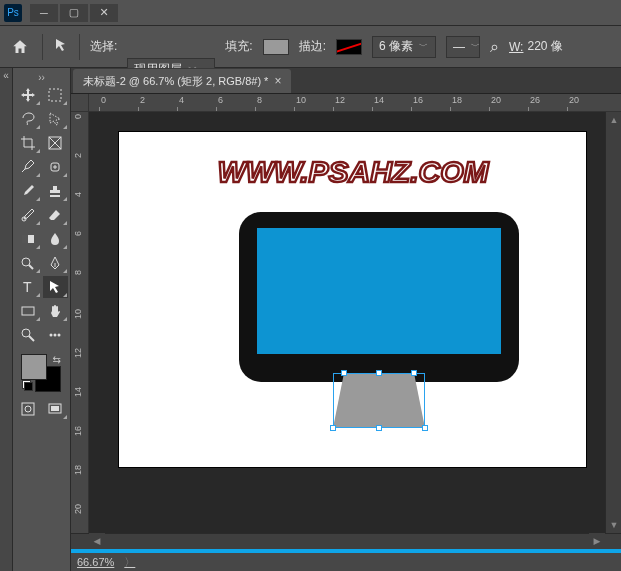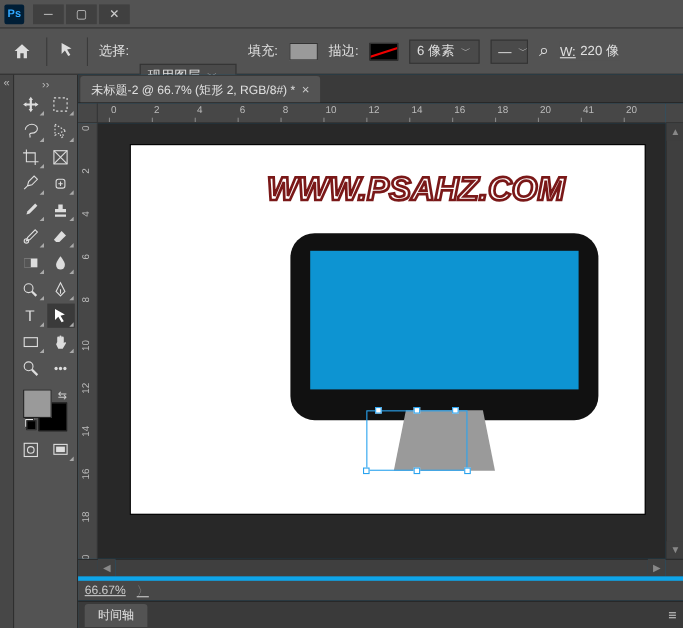--- a/index.html
+++ b/index.html
@@ -1,20 +1,20 @@
 <!DOCTYPE html>
 <html><head>
 <meta charset="utf-8">
 <style>
 * { margin: 0; padding: 0; box-sizing: border-box; font-family: "Microsoft YaHei", Tahoma, sans-serif; }
 body { background: #535353; width: 621px; height: 571px; overflow: hidden; color: #e0e0e0; font-size: 12px; user-select: none; }
 
 
 .titlebar { background: #535353; height: 26px; display: flex; align-items: center; padding: 0 4px; border-bottom: 1px solid #2a2a2a; }
-.ps-logo { width: 18px; height: 18px; background: #001e36; color: #31a8ff; font-weight: bold; font-size: 10px; display: flex; align-items: center; justify-content: center; border-radius: 2px; margin-right: 8px; }
+.ps-logo { width: 18px; height: 18px; background: #001e36; color: #31a8ff; font-weight: normal; font-size: 10px; display: flex; align-items: center; justify-content: center; border-radius: 2px; margin-right: 8px; }
 .menubar { display: flex; gap: 12px; flex: 1; }
 .menubar span { cursor: default; }
 .win-controls { display: flex; gap: 2px; }
 .win-btn { width: 28px; height: 18px; background: #404040; display: flex; align-items: center; justify-content: center; color: #ccc; font-size: 11px; }
 
 
 .options { background: #535353; height: 42px; display: flex; align-items: center; padding: 0 8px; gap: 10px; border-bottom: 1px solid #2a2a2a; }
 .home-icon { width: 24px; height: 24px; display:flex; align-items:center; justify-content:center; }
 .opt-sep { width:1px; height:26px; background:#3a3a3a; }
 .dropdown { background:#4a4a4a; border:1px solid #333; height:22px; display:flex; align-items:center; padding:0 6px; gap:6px; }
@@ -54,21 +54,21 @@
 .doc-row { display:flex; flex:1; }
 .ruler-top-wrap { display:flex; height:18px; }
 .ruler-top { flex:1; background:#474747; border-bottom:1px solid #333; position:relative; overflow:hidden; font-size:9px; color:#bbb; }
 .ruler-left { width:18px; background:#474747; border-right:1px solid #333; position:relative; overflow:hidden; }
 .ruler-tick { position:absolute; top:0; height:18px; }
 .ruler-tick span { position:absolute; top:1px; left:2px; }
 .ruler-tick .tk { position:absolute; bottom:0; left:0; width:1px; height:5px; background:#888; }
 .ruler-vtick { position:absolute; left:0; width:18px; }
 .ruler-vtick span { position:absolute; left:2px; top:0; writing-mode:vertical-rl; transform:rotate(180deg); font-size:9px; color:#bbb; }
 .canvas-scroll { flex:1; background:#282828; position:relative; overflow:hidden; }
-.canvas { position:absolute; background:#fff; box-shadow:0 0 0 1px #000;padding-left:25px; }
+.canvas { position:absolute; background:#fff; box-shadow:0 0 0 1px #000; }
 .scrollbar-v { width:16px; background:#3f3f3f; border-left:1px solid #2a2a2a; display:flex; flex-direction:column; }
 .scrollbar-h-row { display:flex; height:16px; }
 .scrollbar-h { flex:1; background:#3f3f3f; border-top:1px solid #2a2a2a; }
 .sb-btn { width:16px; height:16px; background:#3f3f3f; display:flex; align-items:center; justify-content:center; color:#888; font-size:9px; }
 .status { height:22px; background:#474747; border-top:4px solid #0ea5e9; display:flex; align-items:center; padding:0 6px; gap:10px; font-size:11px; color:#ccc;text-decoration:underline; }
 .status .sep { color:#888; }
 .bottom-panel { background:#3a3a3a; border-top:1px solid #222; }
 .panel-tabs { display:flex; align-items:center; height:24px; padding:0 6px; }
 .panel-tab { background:#535353; padding:3px 12px; font-size:11px; border-top-left-radius:3px; border-top-right-radius:3px; }
 .panel-menu { margin-left:auto; color:#ccc; font-size:13px; }
@@ -363,21 +363,21 @@
           </div>
           <div class="ruler-tick" style="left: 361px;">
             <span>18</span>
             <div class="tk"></div>
           </div>
           <div class="ruler-tick" style="left: 400px;">
             <span>20</span>
             <div class="tk"></div>
           </div>
           <div class="ruler-tick" style="left: 439px;">
-            <span>41</span>
+            <span>26</span>
             <div class="tk"></div>
           </div>
           <div class="ruler-tick" style="left: 478px;">
             <span>20</span>
             <div class="tk"></div>
           </div>
         </div>
       <div style="width:16px;background:#474747;border-bottom:1px solid #333;"></div>
     </div>
 
@@ -450,20 +450,14 @@
       <div class="scrollbar-h"></div>
       <div class="sb-btn">▶</div>
       <div style="width:16px;background:#3f3f3f;border-top:1px solid #2a2a2a;"></div>
     </div>
 
     <div class="status">
       <span>66.67%</span>
       <span class="sep">〉</span>
     </div>
 
-    <div class="bottom-panel">
-      <div class="panel-tabs">
-        <div class="panel-tab">时间轴</div>
-        <div class="panel-menu">≡</div>
-      </div>
-    </div>
   </div>
 </div>
 
 </body></html>

